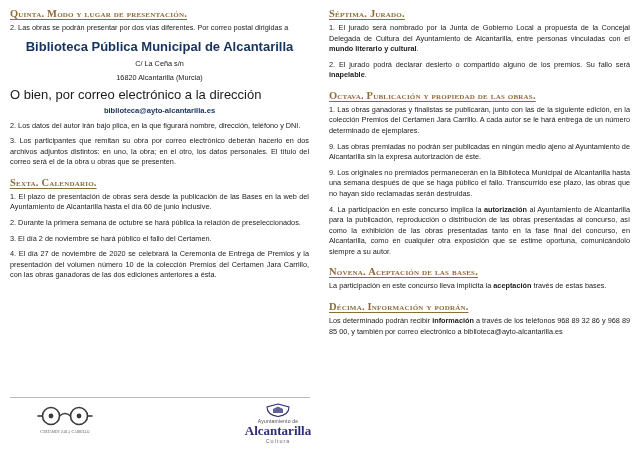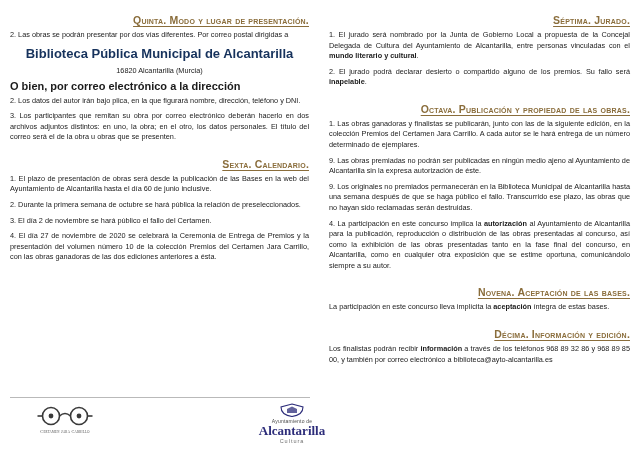--- a/index.html
+++ b/index.html
@@ -24,31 +24,30 @@
     gap: 14px;
   }
   .col {
     width: 305px;
     box-sizing: border-box;
   }
   .col.left { padding-right: 4px; }
   .col.right { padding-left: 2px; }
 
   h2.section-title {
-    font-family: Liberation Sans, sans-serif;
+    font-family: Liberation Serif, serif;
     font-variant: small-caps;
     font-weight: bold;
     font-size: 10.5px;
     color: #8a6d3b;
-    margin: 6px 0 4px 0;
+    margin: 0 0 4px 0;
     padding: 0;
     letter-spacing: 0.2px;
     text-decoration: underline;
     text-underline-offset: 2px;
-    text-align: right;
   }
 
   p.para {
     font-size: 7.3px;
     line-height: 1.45;
     margin: 0 0 5px 0;
     text-align: justify;
     color: #1b1b1b;
   }
 
@@ -66,24 +65,23 @@
     color: #1b1b1b;
   }
   .center-mail {
     text-align: center;
     font-weight: bold;
     font-size: 7.6px;
     margin: 0 0 6px 0;
     color: #16325c;
   }
   .plain-line {
-    font-size: 11px;
+    font-size: 13px;
     margin: 0 0 4px 0;
     color: #1b1b1b;
-    font-weight: bold;
   }
   b.hl { font-weight: bold; color: #1b1b1b; }
 
   .spacer-sm { height: 4px; }
 
   
   .footer {
     position: absolute;
     left: 0;
     bottom: 0;
@@ -111,21 +109,21 @@
   .logo-left .caption {
     font-family: "Liberation Serif", serif;
     font-variant: small-caps;
     font-size: 4.2px;
     letter-spacing: 0.3px;
     color: #444;
     margin-top: 2px;
   }
   .logo-center {
     position: absolute;
-    left: 232px;
+    left: 218px;
     top: 6px;
     width: 120px;
     text-align: center;
   }
   .logo-center .ayto {
     font-size: 5px;
     color: #4a4a4a;
     letter-spacing: 0.2px;
     margin-top: 1px;
   }
@@ -147,23 +145,25 @@
 
 <div class="page">
 
   <div class="col left">
 
     <h2 class="section-title">Quinta. Modo y lugar de presentación.</h2>
 
     <p class="para">2. Las obras se podrán presentar por dos vías diferentes. Por correo postal dirigidas a</p>
 
     <p class="center-bold">Biblioteca Pública Municipal de Alcantarilla</p>
+    <p class="center-line">C/ La Ceña s/n</p>
     <p class="center-line">16820 Alcantarilla (Murcia)</p>
 
     <p class="plain-line">O bien, por correo electrónico a la dirección</p>
+    <p class="center-mail">biblioteca@ayto-alcantarilla.es</p>
 
     <p class="para">2. Los datos del autor irán bajo plica, en la que figurará nombre, dirección, teléfono y DNI.</p>
     <p class="para">3. Los participantes que remitan su obra por correo electrónico deberán hacerlo en dos archivos adjuntos distintos: en uno, la obra; en el otro, los datos personales. El título del correo será el de la obra u obras que se presenten.</p>
 
     <div class="spacer-sm"></div>
 
     <h2 class="section-title">Sexta. Calendario.</h2>
 
     <p class="para">1. El plazo de presentación de obras será desde la publicación de las Bases en la web del Ayuntamiento de Alcantarilla hasta el día 60 de junio inclusive.</p>
     <p class="para">2. Durante la primera semana de octubre se hará pública la relación de preseleccionados.</p>
@@ -187,27 +187,27 @@
     <p class="para">1. Las obras ganadoras y finalistas se publicarán, junto con las de la siguiente edición, en la colección Premios del Certamen Jara Carrillo. A cada autor se le hará entrega de un número determinado de ejemplares.</p>
     <p class="para">9. Las obras premiadas no podrán ser publicadas en ningún medio ajeno al Ayuntamiento de Alcantarilla sin la expresa autorización de éste.</p>
     <p class="para">9. Los originales no premiados permanecerán en la Biblioteca Municipal de Alcantarilla hasta una semana después de que se haga público el fallo. Transcurrido ese plazo, las obras que no hayan sido reclamadas serán destruidas.</p>
 
     <p class="para"><span>4. La participación en este concurso implica la </span><b class="hl">autorización</b><span> al Ayuntamiento de Alcantarilla para la publicación, reproducción o distribución de las obras presentadas al concurso, así como la exhibición de las obras presentadas tanto en la fase final del concurso, en Alcantarilla, como en cualquier otra exposición que se estime oportuna, comunicándolo siempre a su autor.</span></p>
 
     <div class="spacer-sm"></div>
 
     <h2 class="section-title">Novena. Aceptación de las bases.</h2>
 
-    <p class="para"><span>La participación en este concurso lleva implícita la </span><b class="hl">aceptación</b><span> íntegra de estas bases.</span></p>
-
-    <div class="spacer-sm"></div>
-
-    <h2 class="section-title">Décima. Información y edición.</h2>
-
-    <p class="para"><span>Los finalistas podrán recibir </span><b class="hl">información</b><span> a través de los teléfonos 968 89 32 86 y 968 89 85 00, y también por correo electrónico a biblioteca@ayto-alcantarilla.es</span></p>
+    <p class="para"><span>La participación en este concurso lleva implícita la </span><b class="hl">aceptación</b><span> través de estas bases.</span></p>
+
+    <div class="spacer-sm"></div>
+
+    <h2 class="section-title">Décima. Información y podrán.</h2>
+
+    <p class="para"><span>Los determinado podrán recibir </span><b class="hl">información</b><span> a través de los teléfonos 968 89 32 86 y 968 89 85 00, y también por correo electrónico a biblioteca@ayto-alcantarilla.es</span></p>
 
   </div>
 
   <div class="footer">
     <div class="footer-rule"></div>
 
     <div class="logo-left">
       <svg class="glasses" width="56" height="22" viewBox="0 0 56 22">
         <circle cx="14" cy="11" r="8.5" fill="none" stroke="#3a3a3a" stroke-width="1.6"></circle>
         <circle cx="42" cy="11" r="8.5" fill="none" stroke="#3a3a3a" stroke-width="1.6"></circle>

